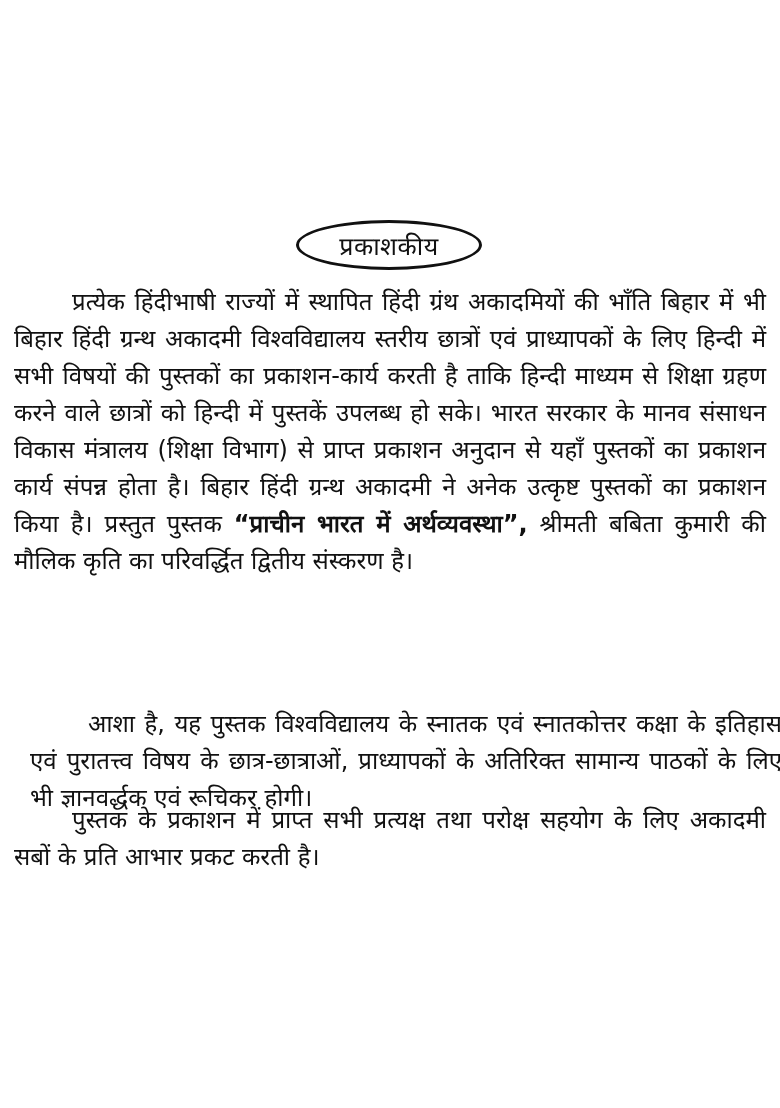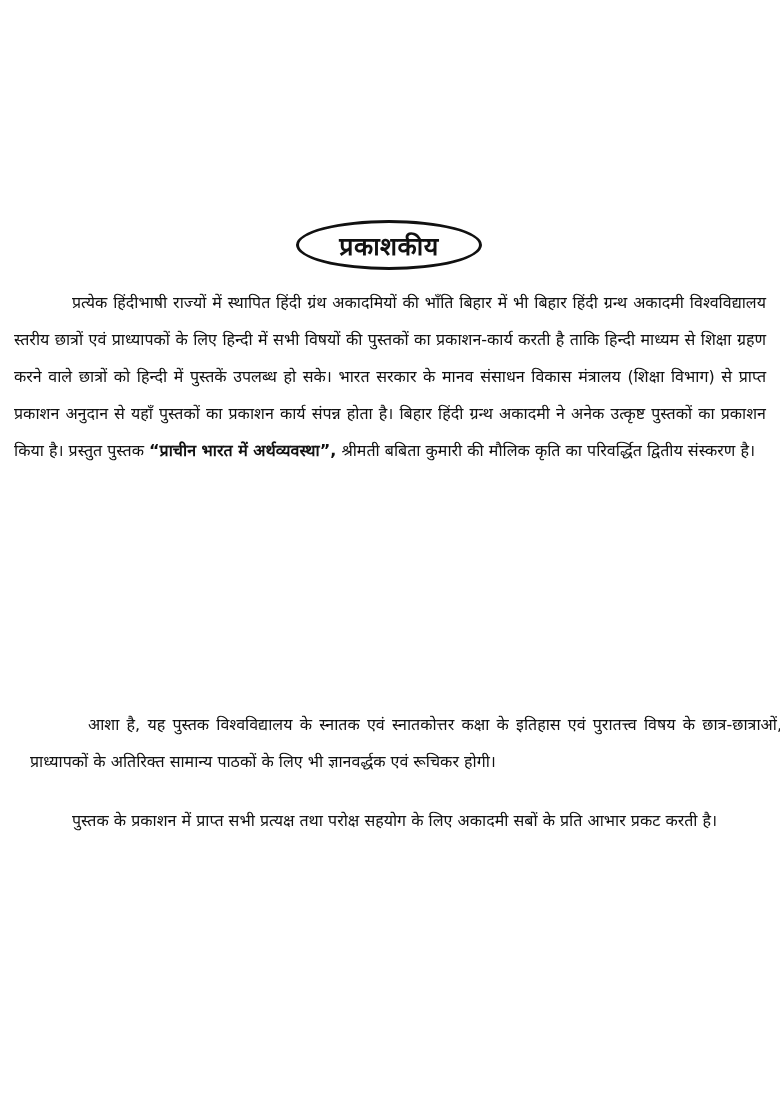--- a/index.html
+++ b/index.html
@@ -20,28 +20,28 @@
       position: absolute;
       left: 296px; top: 220px;
       width: 186px; height: 50px;
       border: 3px solid #111;
       border-radius: 50%;
       box-sizing: border-box;
       display: flex; align-items: center; justify-content: center;
     }
     .title {
       font-size: 25px;
-      font-weight: bold;
+      font-weight: normal;
       letter-spacing: 0.5px;
     }
     .para {
       position: absolute;
       left: 0;
       width: 752px;
-      font-size: 16px;
+      font-size: 24px;
       line-height: 37px;
       text-align: justify;
       text-align-last: left;
     }
     .para .indent { display: inline-block; width: 58px; }
     .p1 { top: 284px; }
     .p2 { top: 690px; }
     .p3 { top: 802px; }
     .bold { font-weight: bold; }
   </style>

